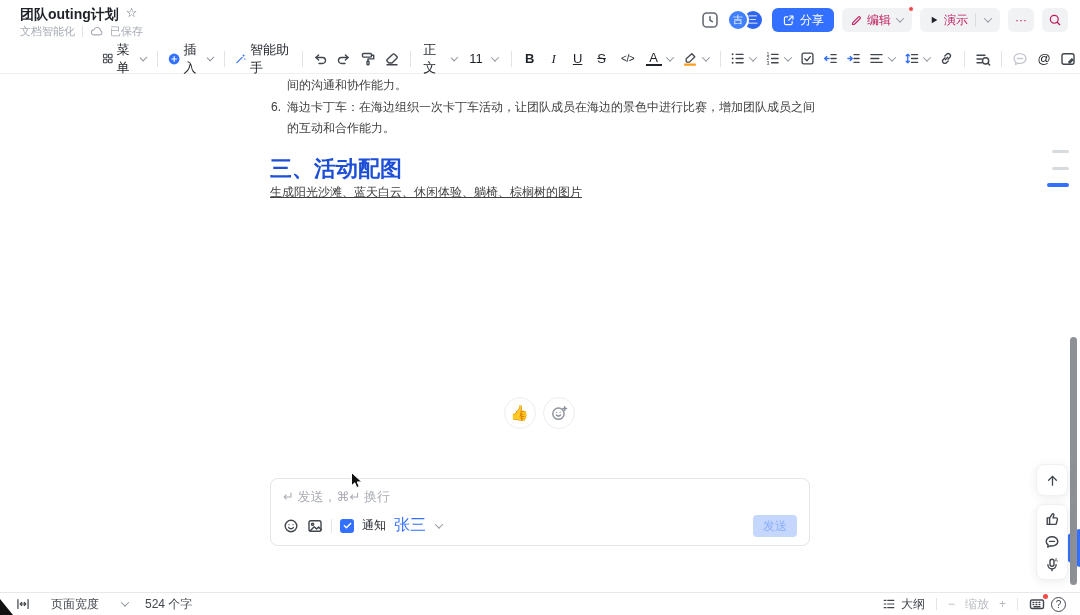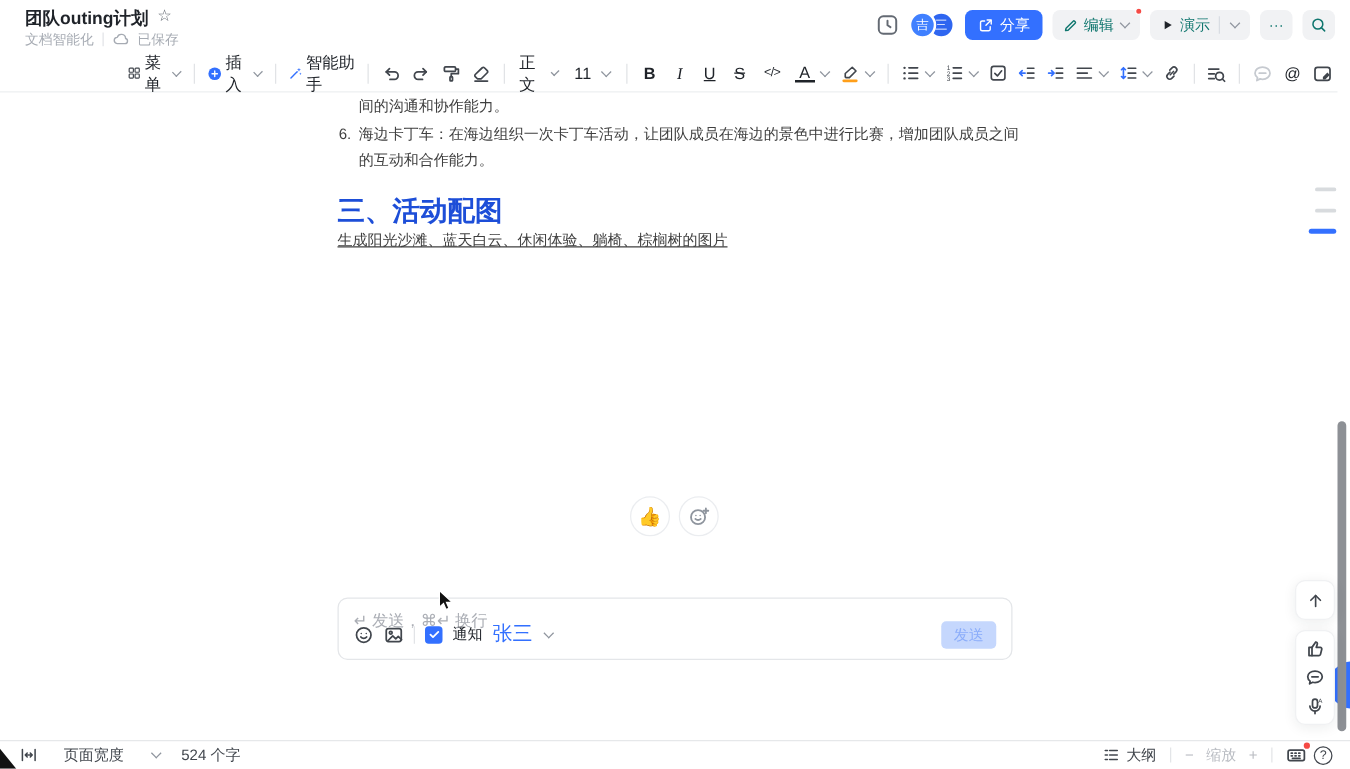--- a/index.html
+++ b/index.html
@@ -20,30 +20,30 @@
   .sub-sep { width:1px; height:11px; background:#e2e4e7; }
   .hdr-right { position:absolute; right:12px; top:8px; display:flex; align-items:center; gap:8px; }
   .icbtn { color:#646a73; display:flex; align-items:center; justify-content:center; }
   .av-stack { display:flex; align-items:center; }
   .av { width:22px; height:22px; border-radius:50%; border:2px solid #fff; color:#fff; font-size:10px;
         display:flex; align-items:center; justify-content:center; }
   .av1 { background:#4080ff; z-index:2; }
   .av2 { background:#2f66f0; margin-left:-7px; z-index:1; }
   .btn-blue { height:24px; padding:0 10px; background:#3370ff; color:#fff; border-radius:6px;
               display:flex; align-items:center; gap:5px; font-size:12px; }
-  .btn-grey { position:relative; height:24px; padding:0 8px; background:#f1f2f4; color:#0f766e; border-radius:6px;
+  .btn-grey { position:relative; height:24px; padding:0 8px; background:#f1f2f4; color:#be185d; border-radius:6px;
               display:flex; align-items:center; gap:4px; font-size:12px;text-align:right; }
   .btn-sq { width:26px; justify-content:center; padding:0; }
   .dot { position:absolute; width:6px; height:6px; border-radius:50%; background:#f54a45; top:-2px; right:-2px; border:1px solid #fff; }
   .inbar { width:1px; height:14px; background:#d9dde3; margin:0 3px; }
   .chev { display:inline-block; width:6px; height:6px; border-right:1.2px solid #8f959e; border-bottom:1.2px solid #8f959e;
           transform:rotate(45deg) translate(-1px,-1px); margin:0 1px 0 2px; }
 
   
-  .toolbar { position:absolute; top:44px; left:0; right:10px; height:30px; display:flex; align-items:center;
+  .toolbar { position:absolute; top:44px; left:0; right:0; height:30px; display:flex; align-items:center;
              padding-left:98px; border-bottom:1px solid #edeff1; background:#fff; }
   .tbtn { display:flex; align-items:center; gap:3px; padding:3px 4px; border-radius:4px; font-size:13px; color:#1f2329; }
   .tbtn svg { color:#41464d; }
   .vdiv { width:1px; height:16px; background:#e1e3e6; margin:0 6px; }
   .glyph { font-size:13px; color:#1f2329; width:16px; text-align:center; }
   .g-b { font-weight:700; }
   .g-i { font-style:italic; font-family:"Liberation Serif", serif; }
   .g-u { text-decoration:underline; }
   .g-s { text-decoration:line-through; }
   .g-code { font-size:10px; letter-spacing:-0.5px; width:20px; }
@@ -56,21 +56,21 @@
   .item-num { position:absolute; left:271px; top:97px; }
   .item-text { position:absolute; left:287px; top:97px; width:528px; }
   .heading { position:absolute; left:270px; top:154px; font-size:22px; font-weight:700; color:#1d4ed8; }
   .caption { position:absolute; left:270px; top:182px;text-decoration:underline; }
   .react { position:absolute; width:32px; height:32px; border-radius:50%; border:1px solid #ebedf0; background:#fff;
            display:flex; align-items:center; justify-content:center; }
   .react-thumb { left:504px; top:397px; font-size:15px; }
   .react-add { left:543px; top:397px; color:#8f959e; }
 
   
-  .cbox { position:absolute; left:270px; top:478px; width:540px; height:50px; border:1px solid #e4e6e9; border-radius:8px; background:#fff;text-align:right; }
+  .cbox { position:absolute; left:270px; top:478px; width:540px; height:68px; border:1px solid #e4e6e9; border-radius:8px; background:#fff;text-align:right; }
   .cph { position:absolute; left:12px; top:9px; font-size:13px; color:#abaeb5; }
   .crow { position:absolute; left:12px; bottom:9px; display:flex; align-items:center; gap:8px; }
   .crow svg { color:#41464d; }
   .cb { width:14px; height:14px; background:#3370ff; border-radius:3px; display:flex; align-items:center; justify-content:center; }
   .notify-lbl { font-size:12px; color:#1f2329; }
   .mention-lbl { font-size:16px; color:#3370ff; }
   .send { position:absolute; right:12px; bottom:8px; height:22px; padding:0 10px; background:#c5d7fd; color:#8badfa;
           font-size:12px; border-radius:4px; display:flex; align-items:center; }
 
   

